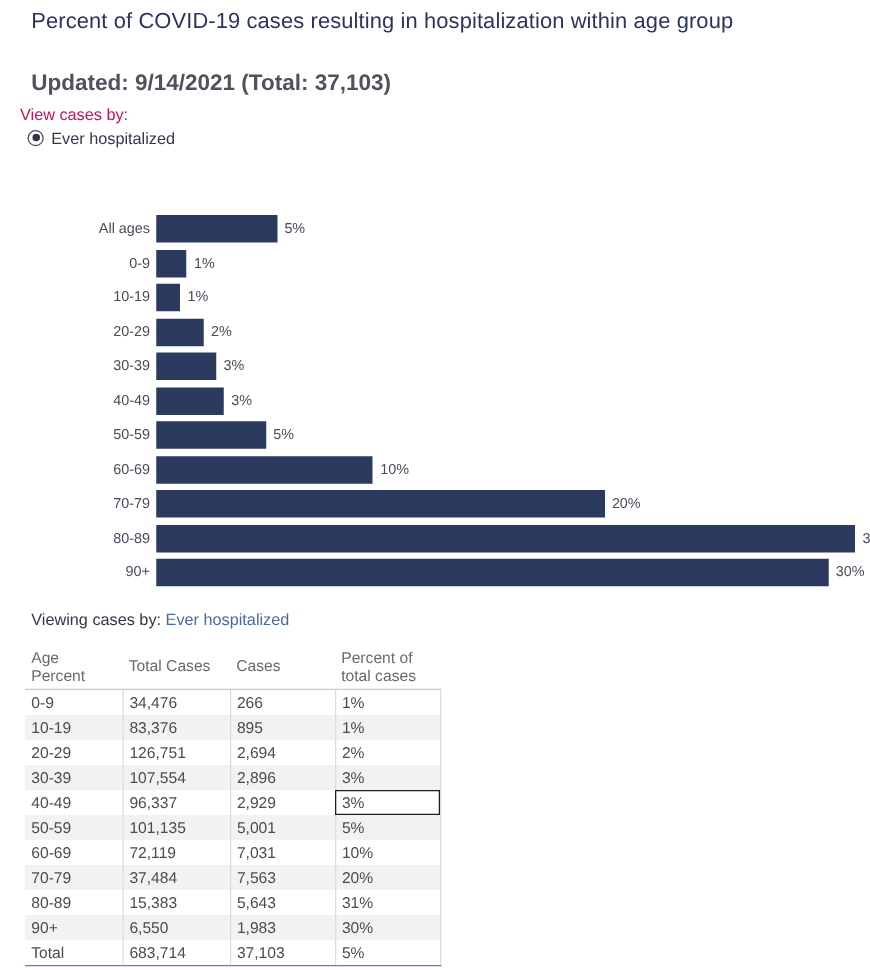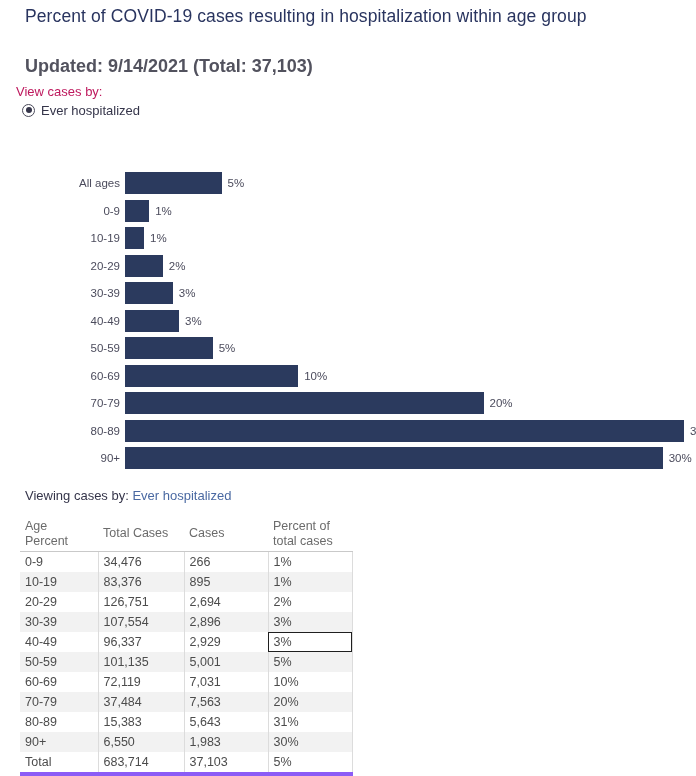--- a/index.html
+++ b/index.html
@@ -79,21 +79,21 @@
     border-bottom: 1px solid #c9c9c9;
   }
   table.data-table td {
     padding: 0 5px; height: 20px; line-height: 20px;
     border-left: 1px solid #dcdcdc; white-space: nowrap;
     cursor: default;
   }
   table.data-table td:first-child { border-left: none; }
   table.data-table td:last-child { border-right: 1px solid #dcdcdc; }
   table.data-table tbody tr:nth-child(even) td { background: #f2f2f2; }
-  table.data-table tbody tr:last-child td { border-bottom: 4px solid #8b5cf6; margin-top: 28px; }
+  table.data-table tbody tr:last-child td { border-bottom: 1px solid #8b5cf6; margin-top: 28px; }
   table.data-table td.focused { outline: 1px solid #1f1f1f; outline-offset: -1px; }
 </style>
 </head>
 <body>
 
 <div class="title">
   <span>Percent of COVID-19 cases resulting in </span><b>hospitalization</b><span> within age group</span>
 </div>
 
 <div class="updated">Updated: 9/14/2021 (Total: 37,103)</div>

